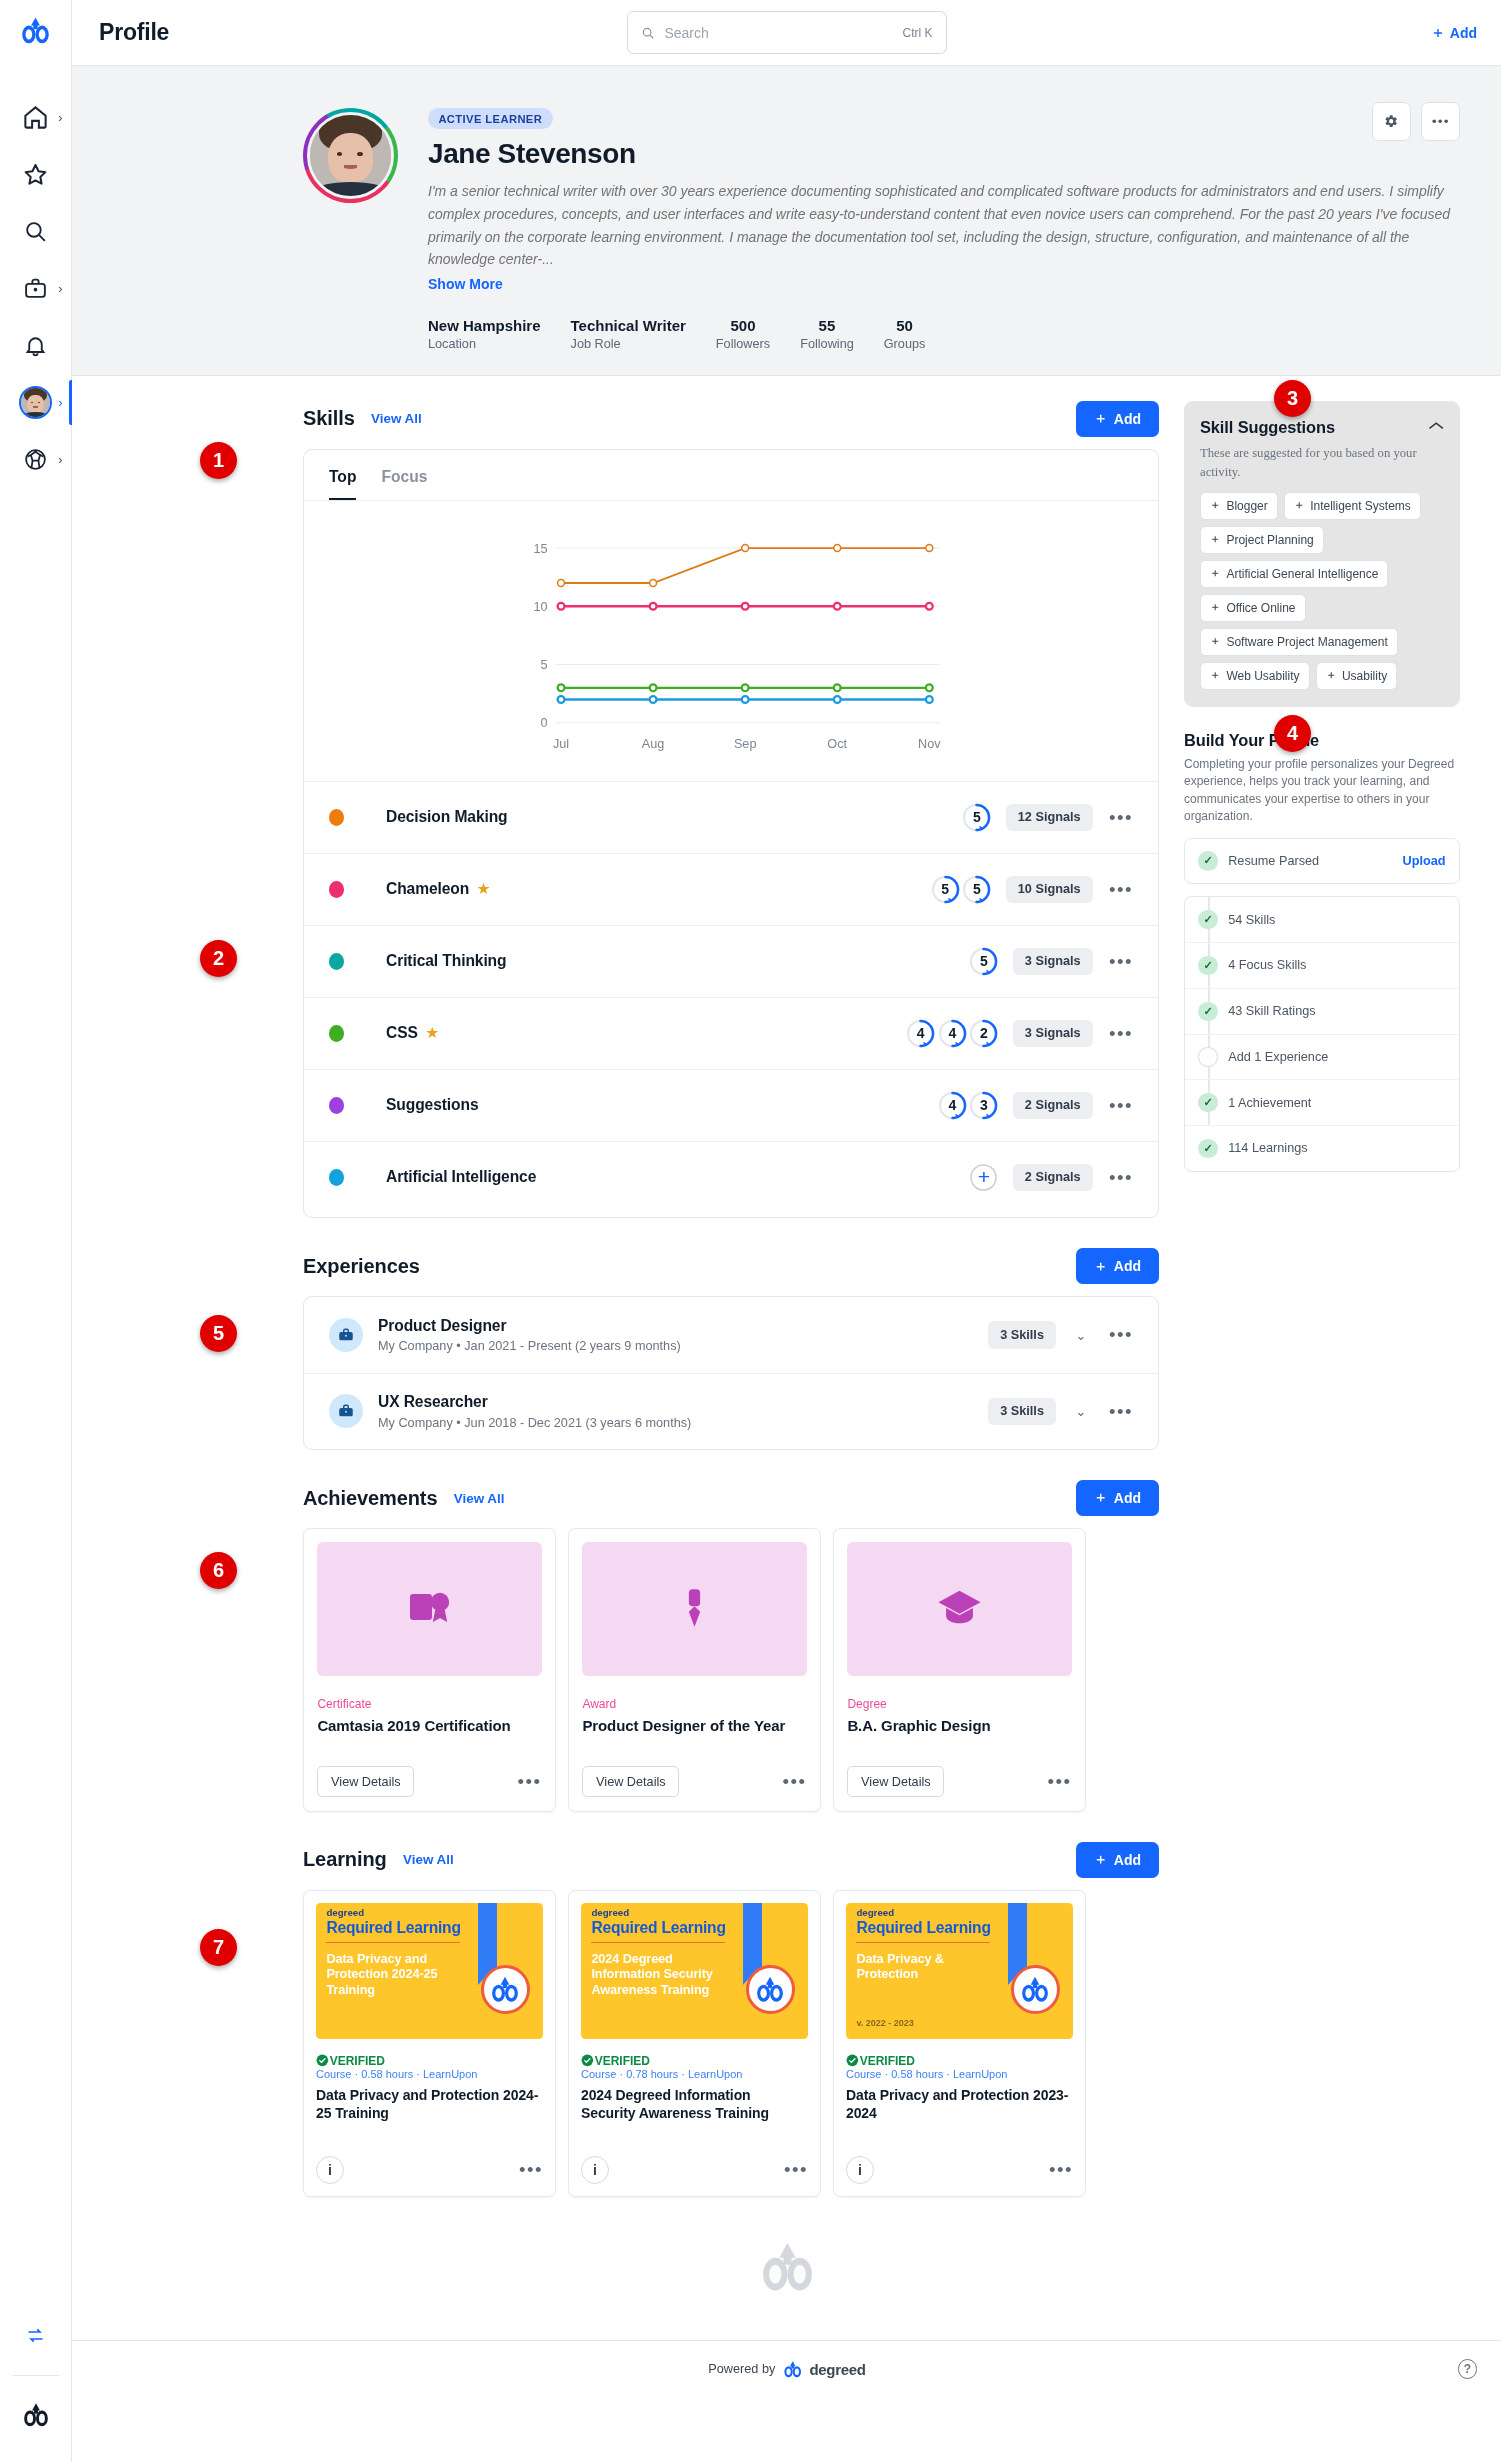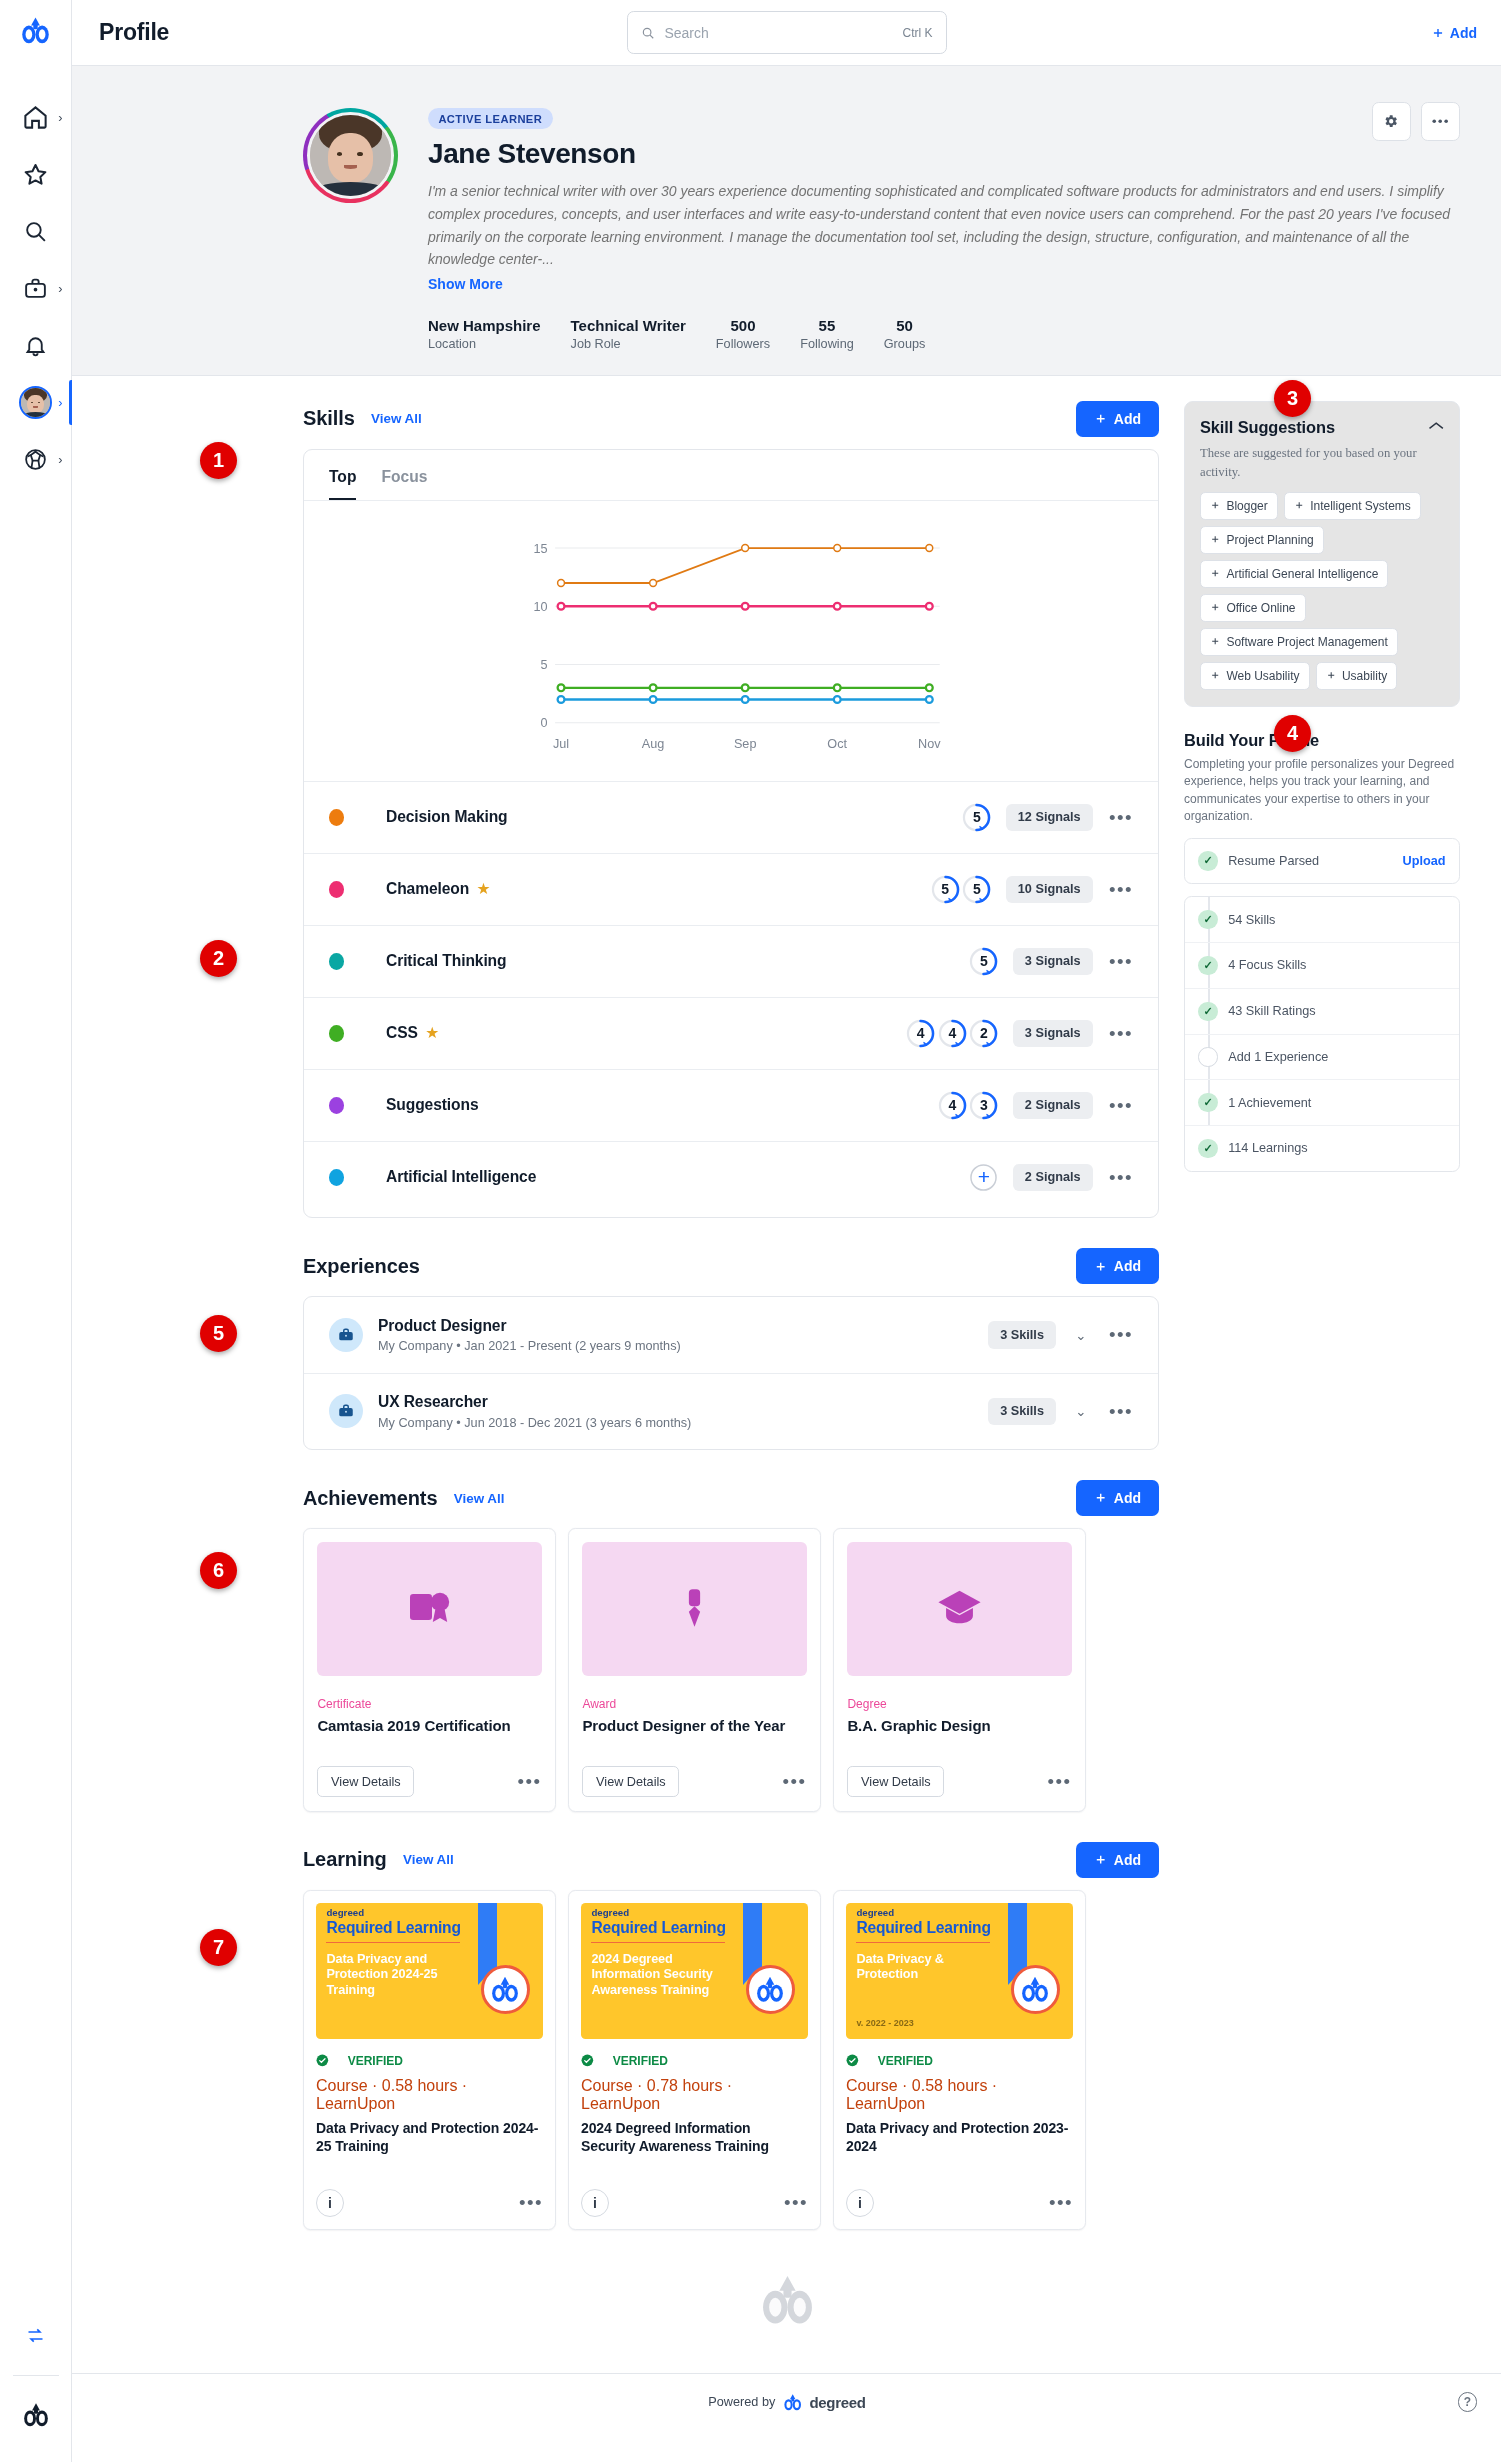--- a/index.html
+++ b/index.html
@@ -216,22 +216,22 @@
   .lrn-ver { position:absolute; bottom:10.4px; left:10.4px; font-size:9px; color:#8a6a14; font-weight:600;}
   .lrn-ribbon { position:absolute; top:0; right:46px; width:19.4px; height:72px; background:#2f7cf6; }
   .lrn-ribbon::after {
     content:""; position:absolute; bottom:-10.4px; left:0; border-left:9.7px solid #2f7cf6;
     border-right:9.7px solid #2f7cf6; border-bottom:10.4px solid transparent;
   }
   .lrn-seal {
     position:absolute; right:13.4px; bottom:25px; width:49px; height:49px; border-radius:50%;
     background:#fff; border:3.7px solid #ef5b3c; display:flex; align-items:center; justify-content:center;
   }
-  .verified { display:flex; align-items:center; gap:19px; font-size:12px; font-weight:700; color:#0c8a45;text-align:center; }
-  .lrn-meta { font-size:16px; color:#c2410c; margin-top:9px; }
+  .verified { display:flex; align-items:center; gap:1px; font-size:12px; font-weight:700; color:#0c8a45;text-align:center; }
+  .lrn-meta { font-size:11px; color:#3b82f6; }
   .lrn-title { font-size:14px; font-weight:700; margin-top:6px; line-height:1.32; letter-spacing:-0.1px; }
   .lrn-foot { display:flex; align-items:center; margin-top:auto; padding-top:33px; }
   .info-btn {
     width:28px; height:28px; border-radius:50%; border:0.7px solid #d5dae1;
     display:flex; align-items:center; justify-content:center; font-size:14px; color:#313b49; font-weight:700;
   }
 
   
   .rcard { background:#e5e5e5; border:0.7px solid #e3e6eb; border-radius:9px; padding:16.4px 15px; }
   .rcard-head { display:flex; align-items:center; }

